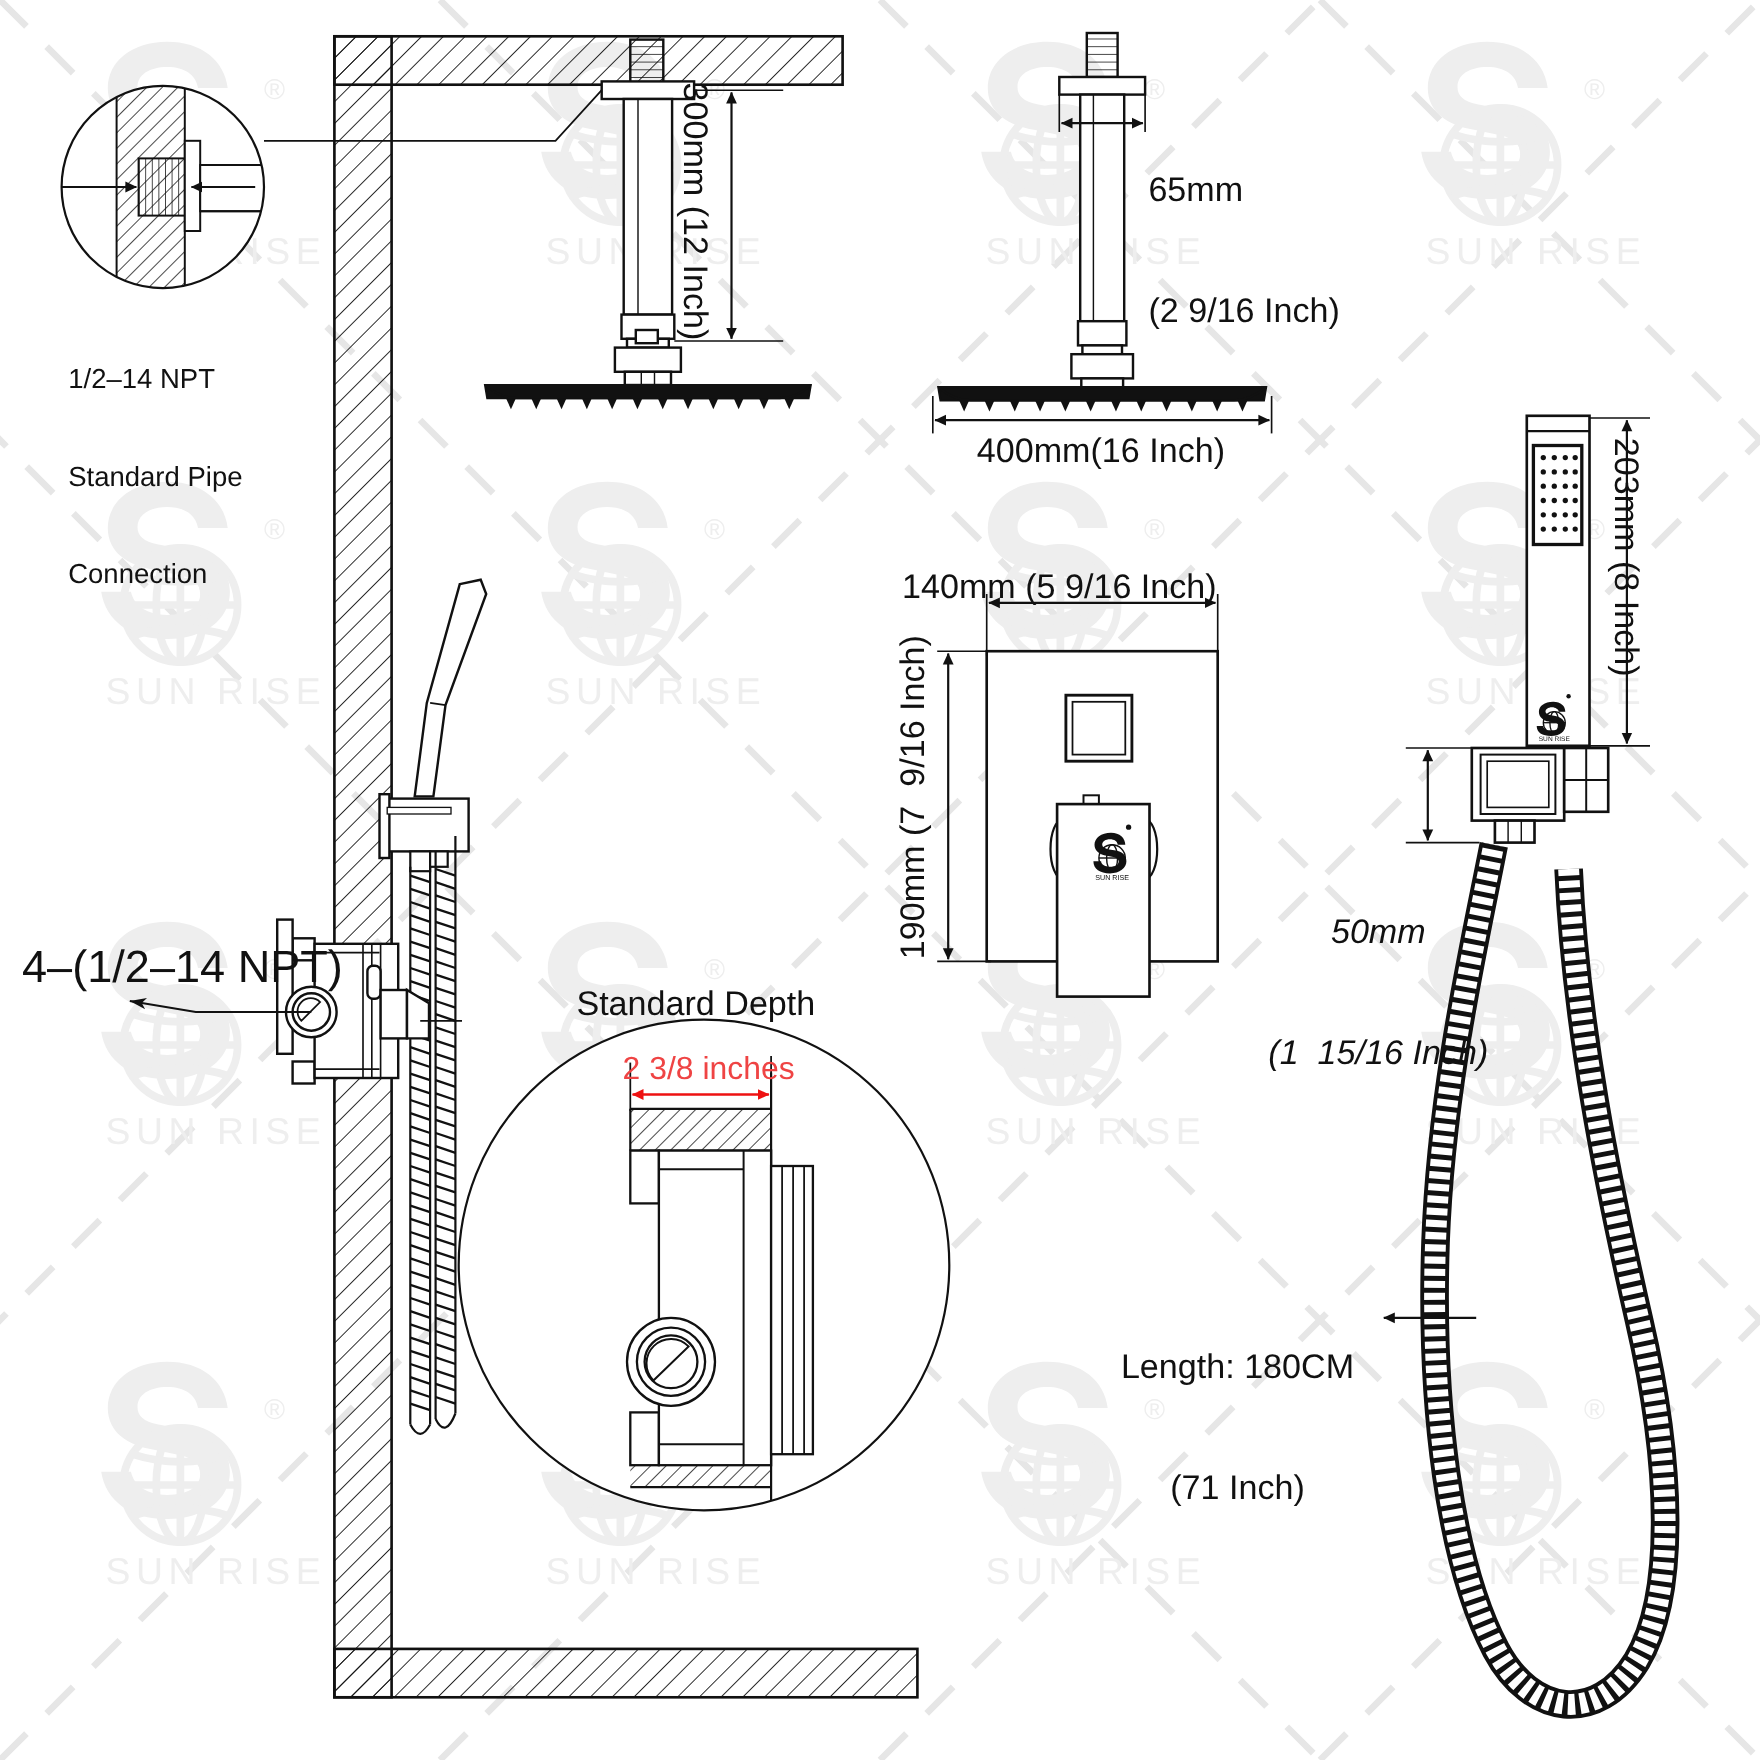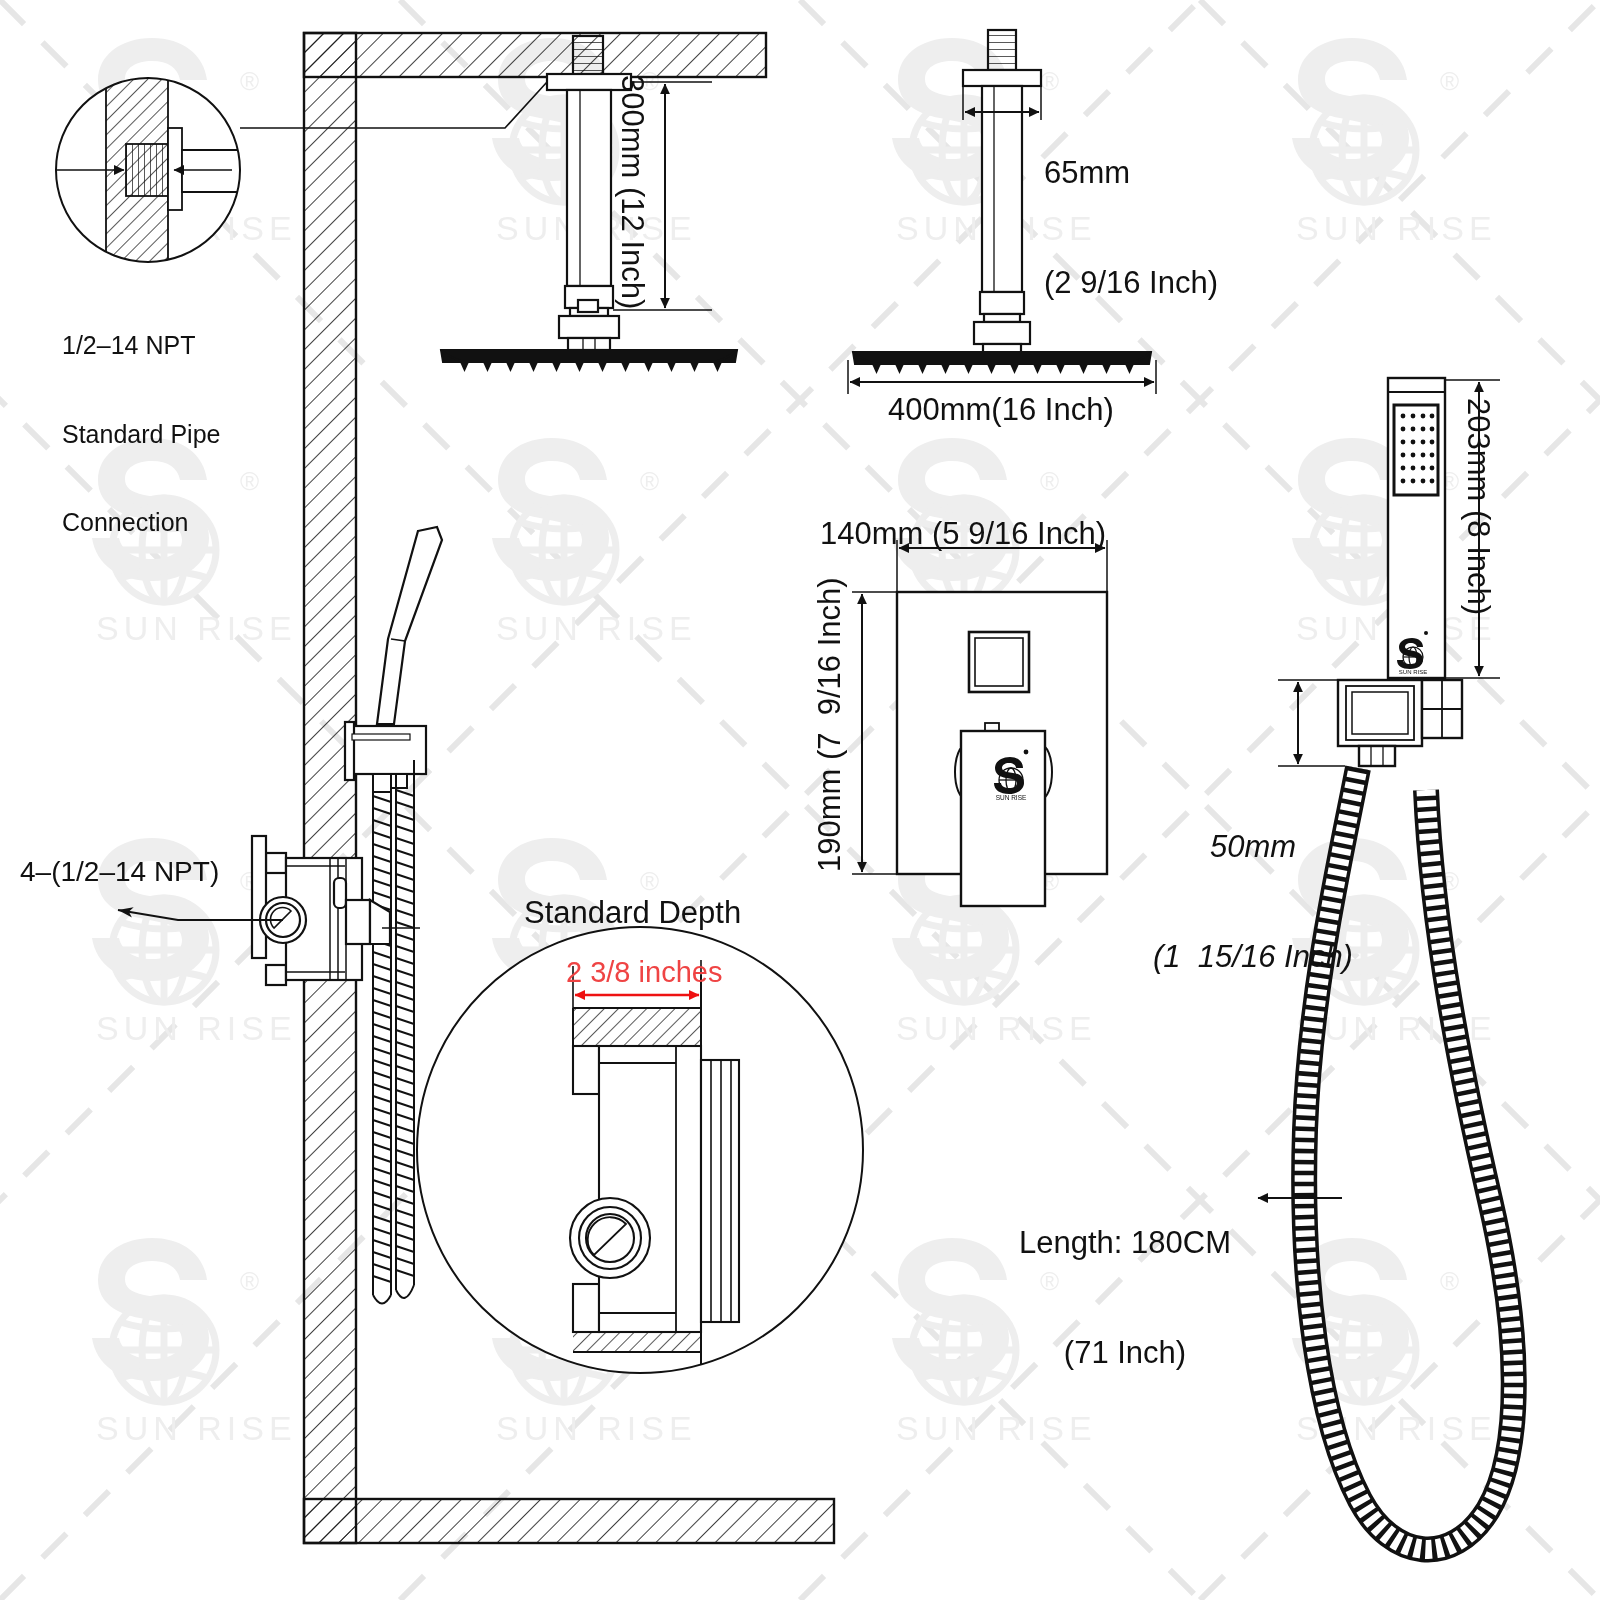--- a/index.html
+++ b/index.html
@@ -552,21 +552,21 @@
             transform:rotate(-90deg); width:320px;">190mm (7  9/16 Inch)</div>
 
 <div class="lbl" style="left:1496px; top:398px; font-size:31px; transform-origin:left top;
             transform:rotate(90deg); width:290px;">203mm (8 Inch)</div>
 
 <div class="lbl" style="left:1148px; top:756px; font-size:31px; text-align:center; width:210px;font-style:italic;">
   <div>50mm</div>
   <div>(1  15/16 Inch)</div>
 </div>
 
-<div class="lbl" style="left:20px; top:855px; font-size:28px;">4–(1/2–14 NPT)</div>
+<div class="lbl" style="left:20px; top:855px; font-size:41px;">4–(1/2–14 NPT)</div>
 
 <div class="lbl" style="left:524px; top:895px; font-size:31px;">Standard Depth</div>
 
 <div class="lbl" style="left: 566px; top: 955px; font-size: 29px; color: #ef4444;">2 3/8 inches</div>
 
 <div class="lbl" style="left:1010px; top:1152px; font-size:31px; width:230px; text-align:center;">
   <div>Length: 180CM</div>
   <div>(71 Inch)</div>
 </div>
 

